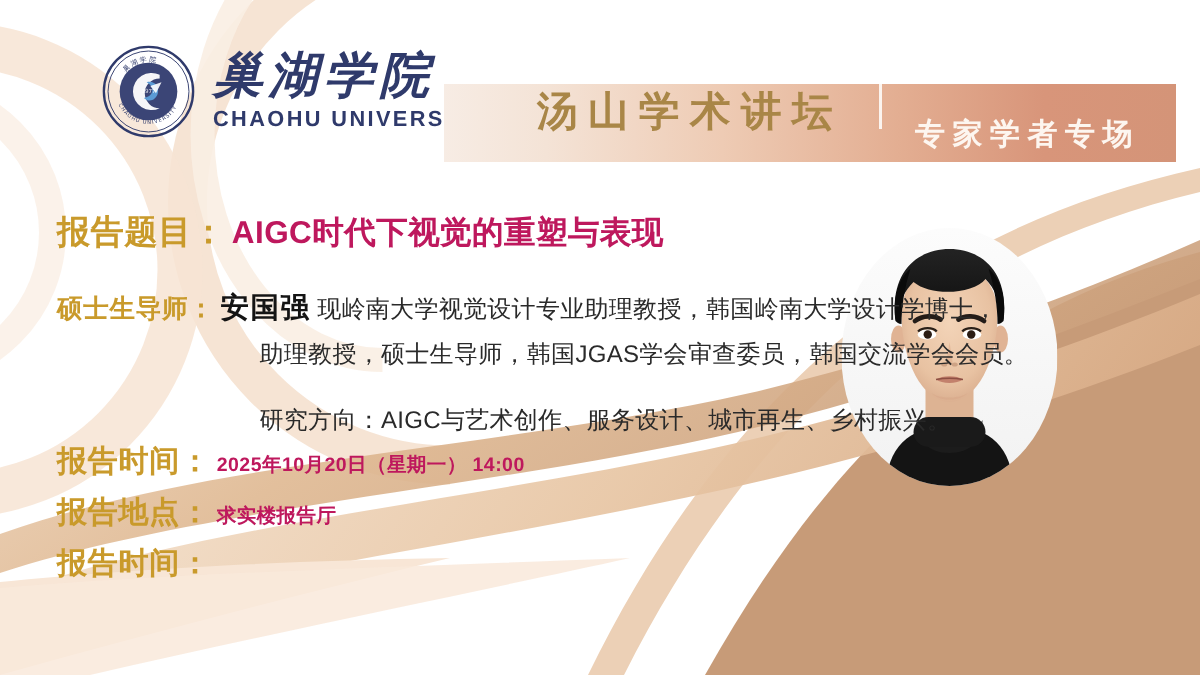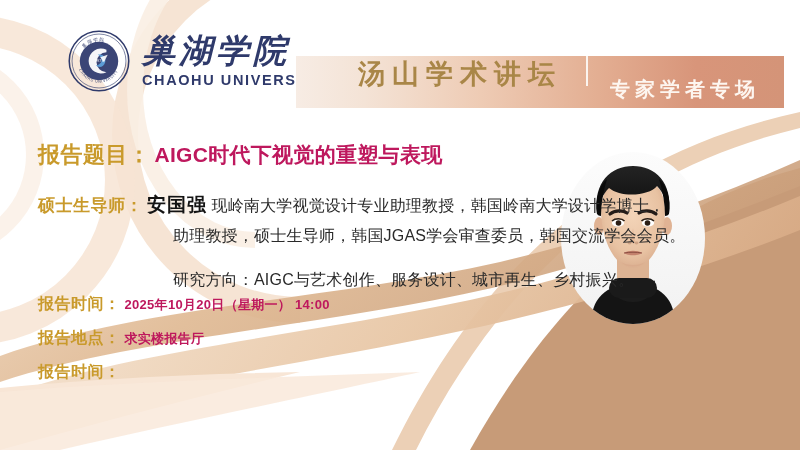--- a/index.html
+++ b/index.html
@@ -101,21 +101,21 @@
   .content { position: absolute; left: 0; top: 0; width: 800px; height: 450px; }
 
   .row {
     position: absolute;
     display: flex;
     align-items: baseline;
     white-space: nowrap;
   }
   .label {
     color: #c99a2b;
-    font-size: 16px;
+    font-size: 20px;
     font-weight: 600;
     letter-spacing: 0.5px;
     flex: 0 0 auto;
   }
   .val {
     color: #be185d;
     font-size: 19px;
     font-weight: 700;
     letter-spacing: 0.3px;
   }

